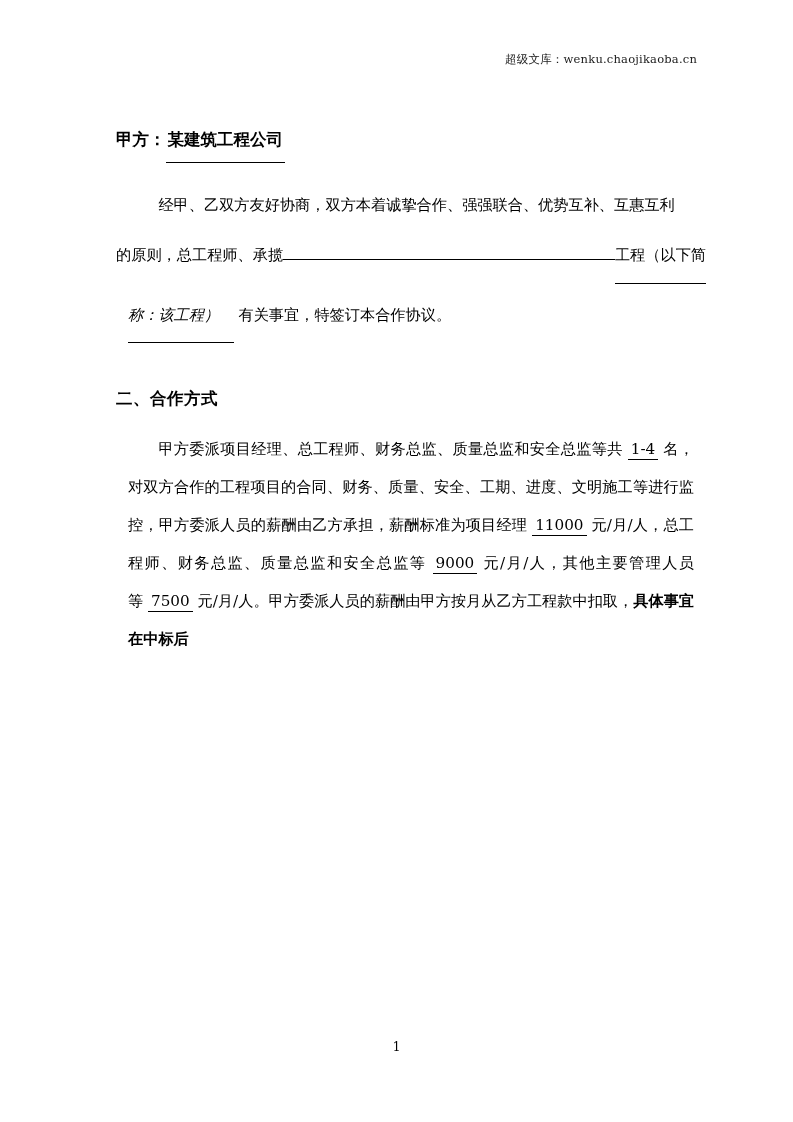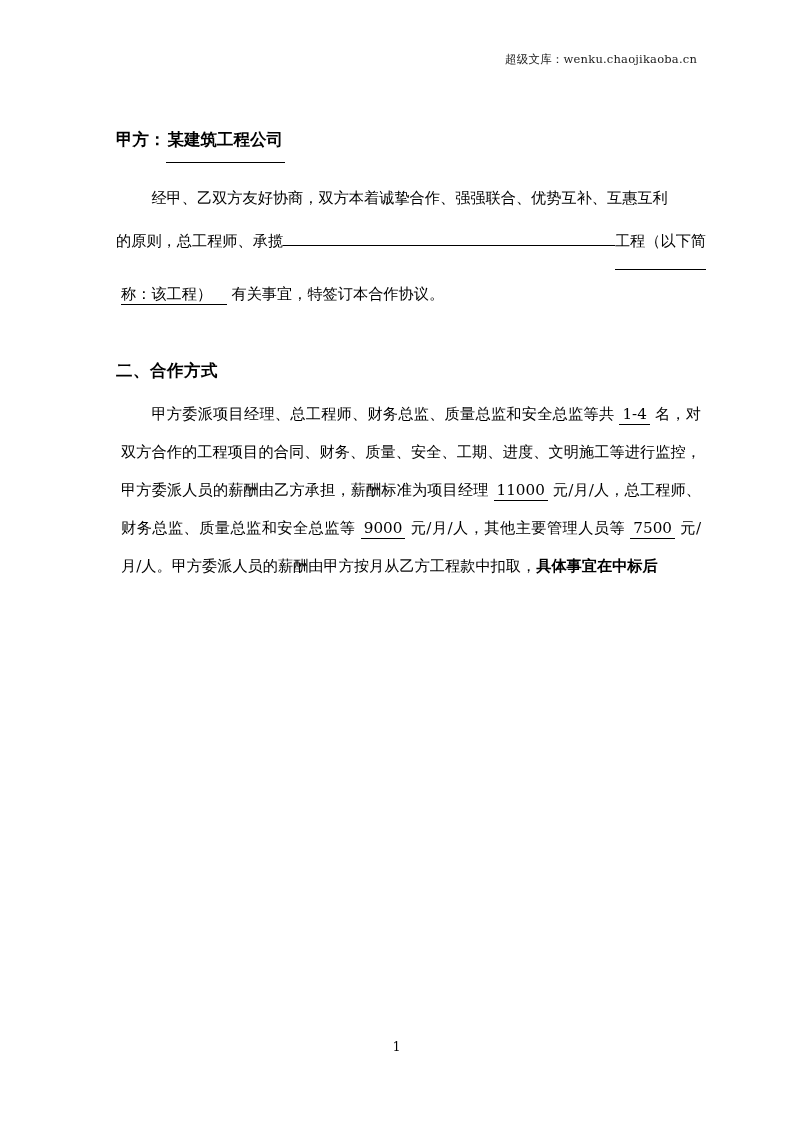--- a/index.html
+++ b/index.html
@@ -68,41 +68,42 @@
     margin-left: 8px;
   }
 
   
   .para {
     font-family: "DejaVu Serif", serif;
     font-size: 15.2px;
     line-height: 38px;
     text-align: justify;
     text-justify: inter-ideograph;
-    margin: 5px;
+    margin: 12px;
   }
   .para.indent { text-indent: 2em; }
 
   .gap-sm { height: 14px; }
   .gap-md { height: 34px; }
 
   
   .section-heading {
     font-family: "DejaVu Sans", sans-serif;
     font-weight: bold;
     font-size: 16.5px;
     line-height: 38px;
     margin: 0;
     letter-spacing: 0.5px;
   }
 
   
   .u {
     border-bottom: 1.2px solid #000;
-    padding-bottom: 1px;
+    padding-bottom: 18px;
+    font-style: italic;
   }
   .u-num {
     border-bottom: 1.2px solid #000;
     padding: 0 3px 1px 3px;
     font-family: "DejaVu Serif", serif;
   }
   .b {
     font-weight: bold;
   }
 

